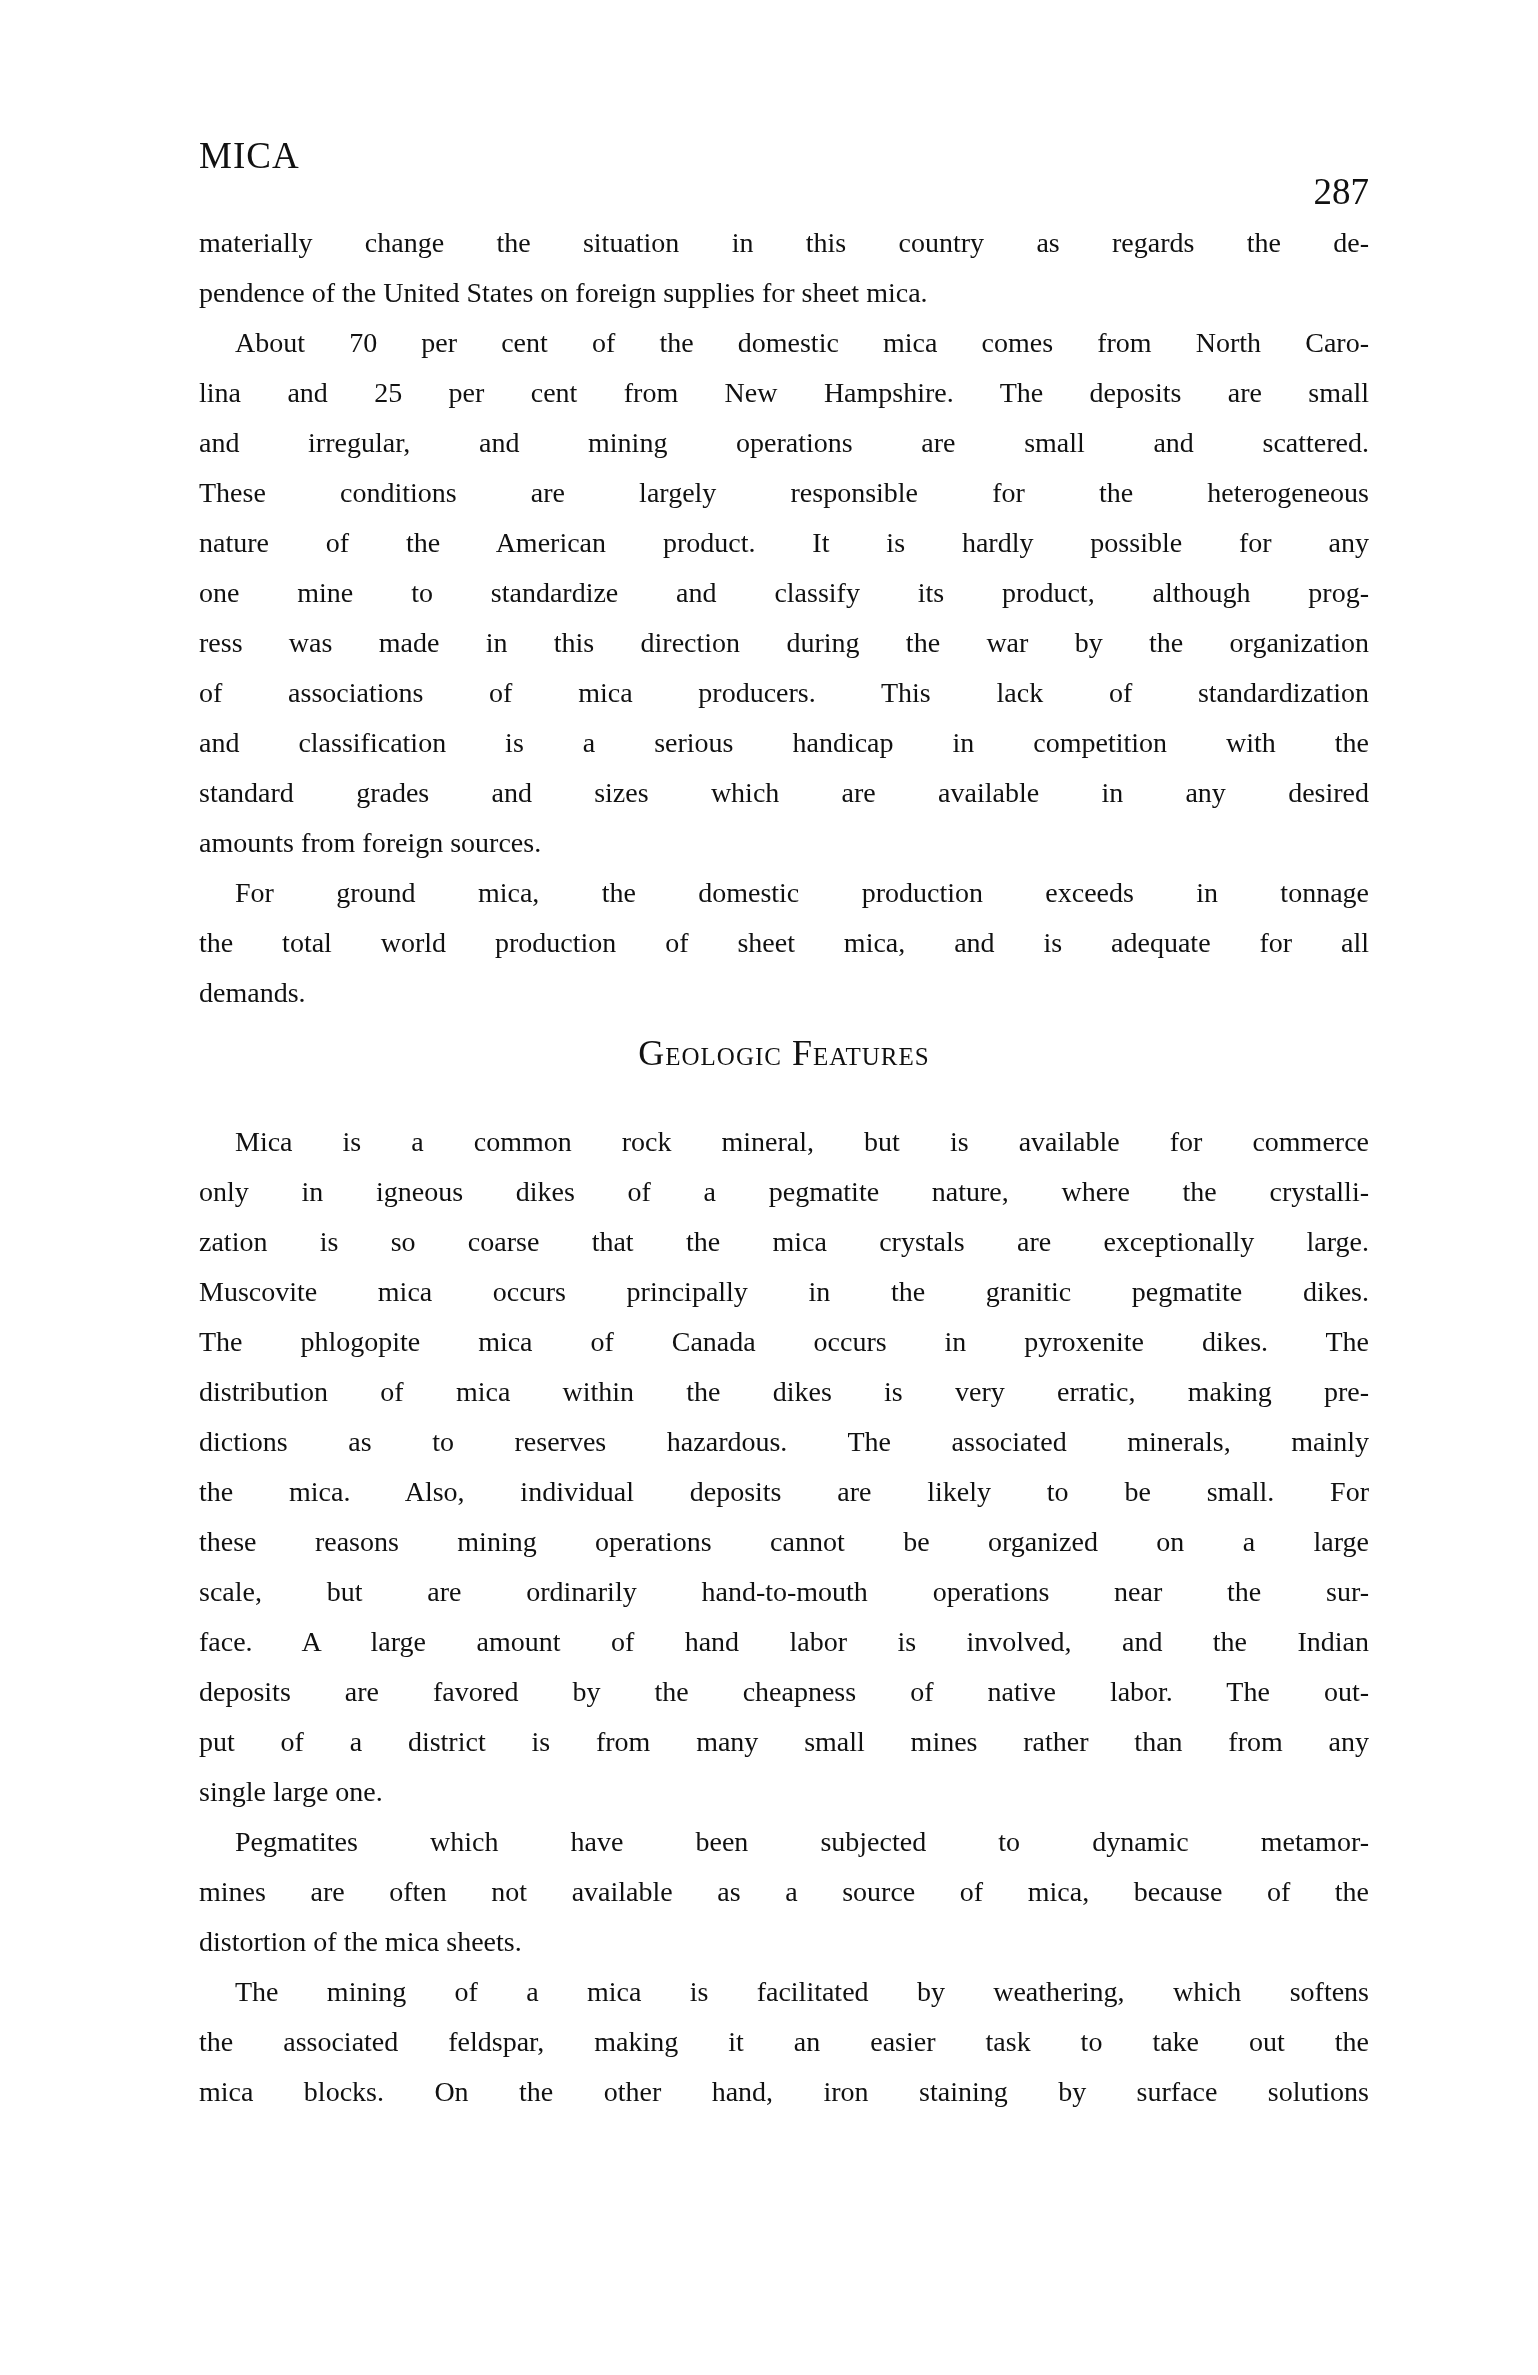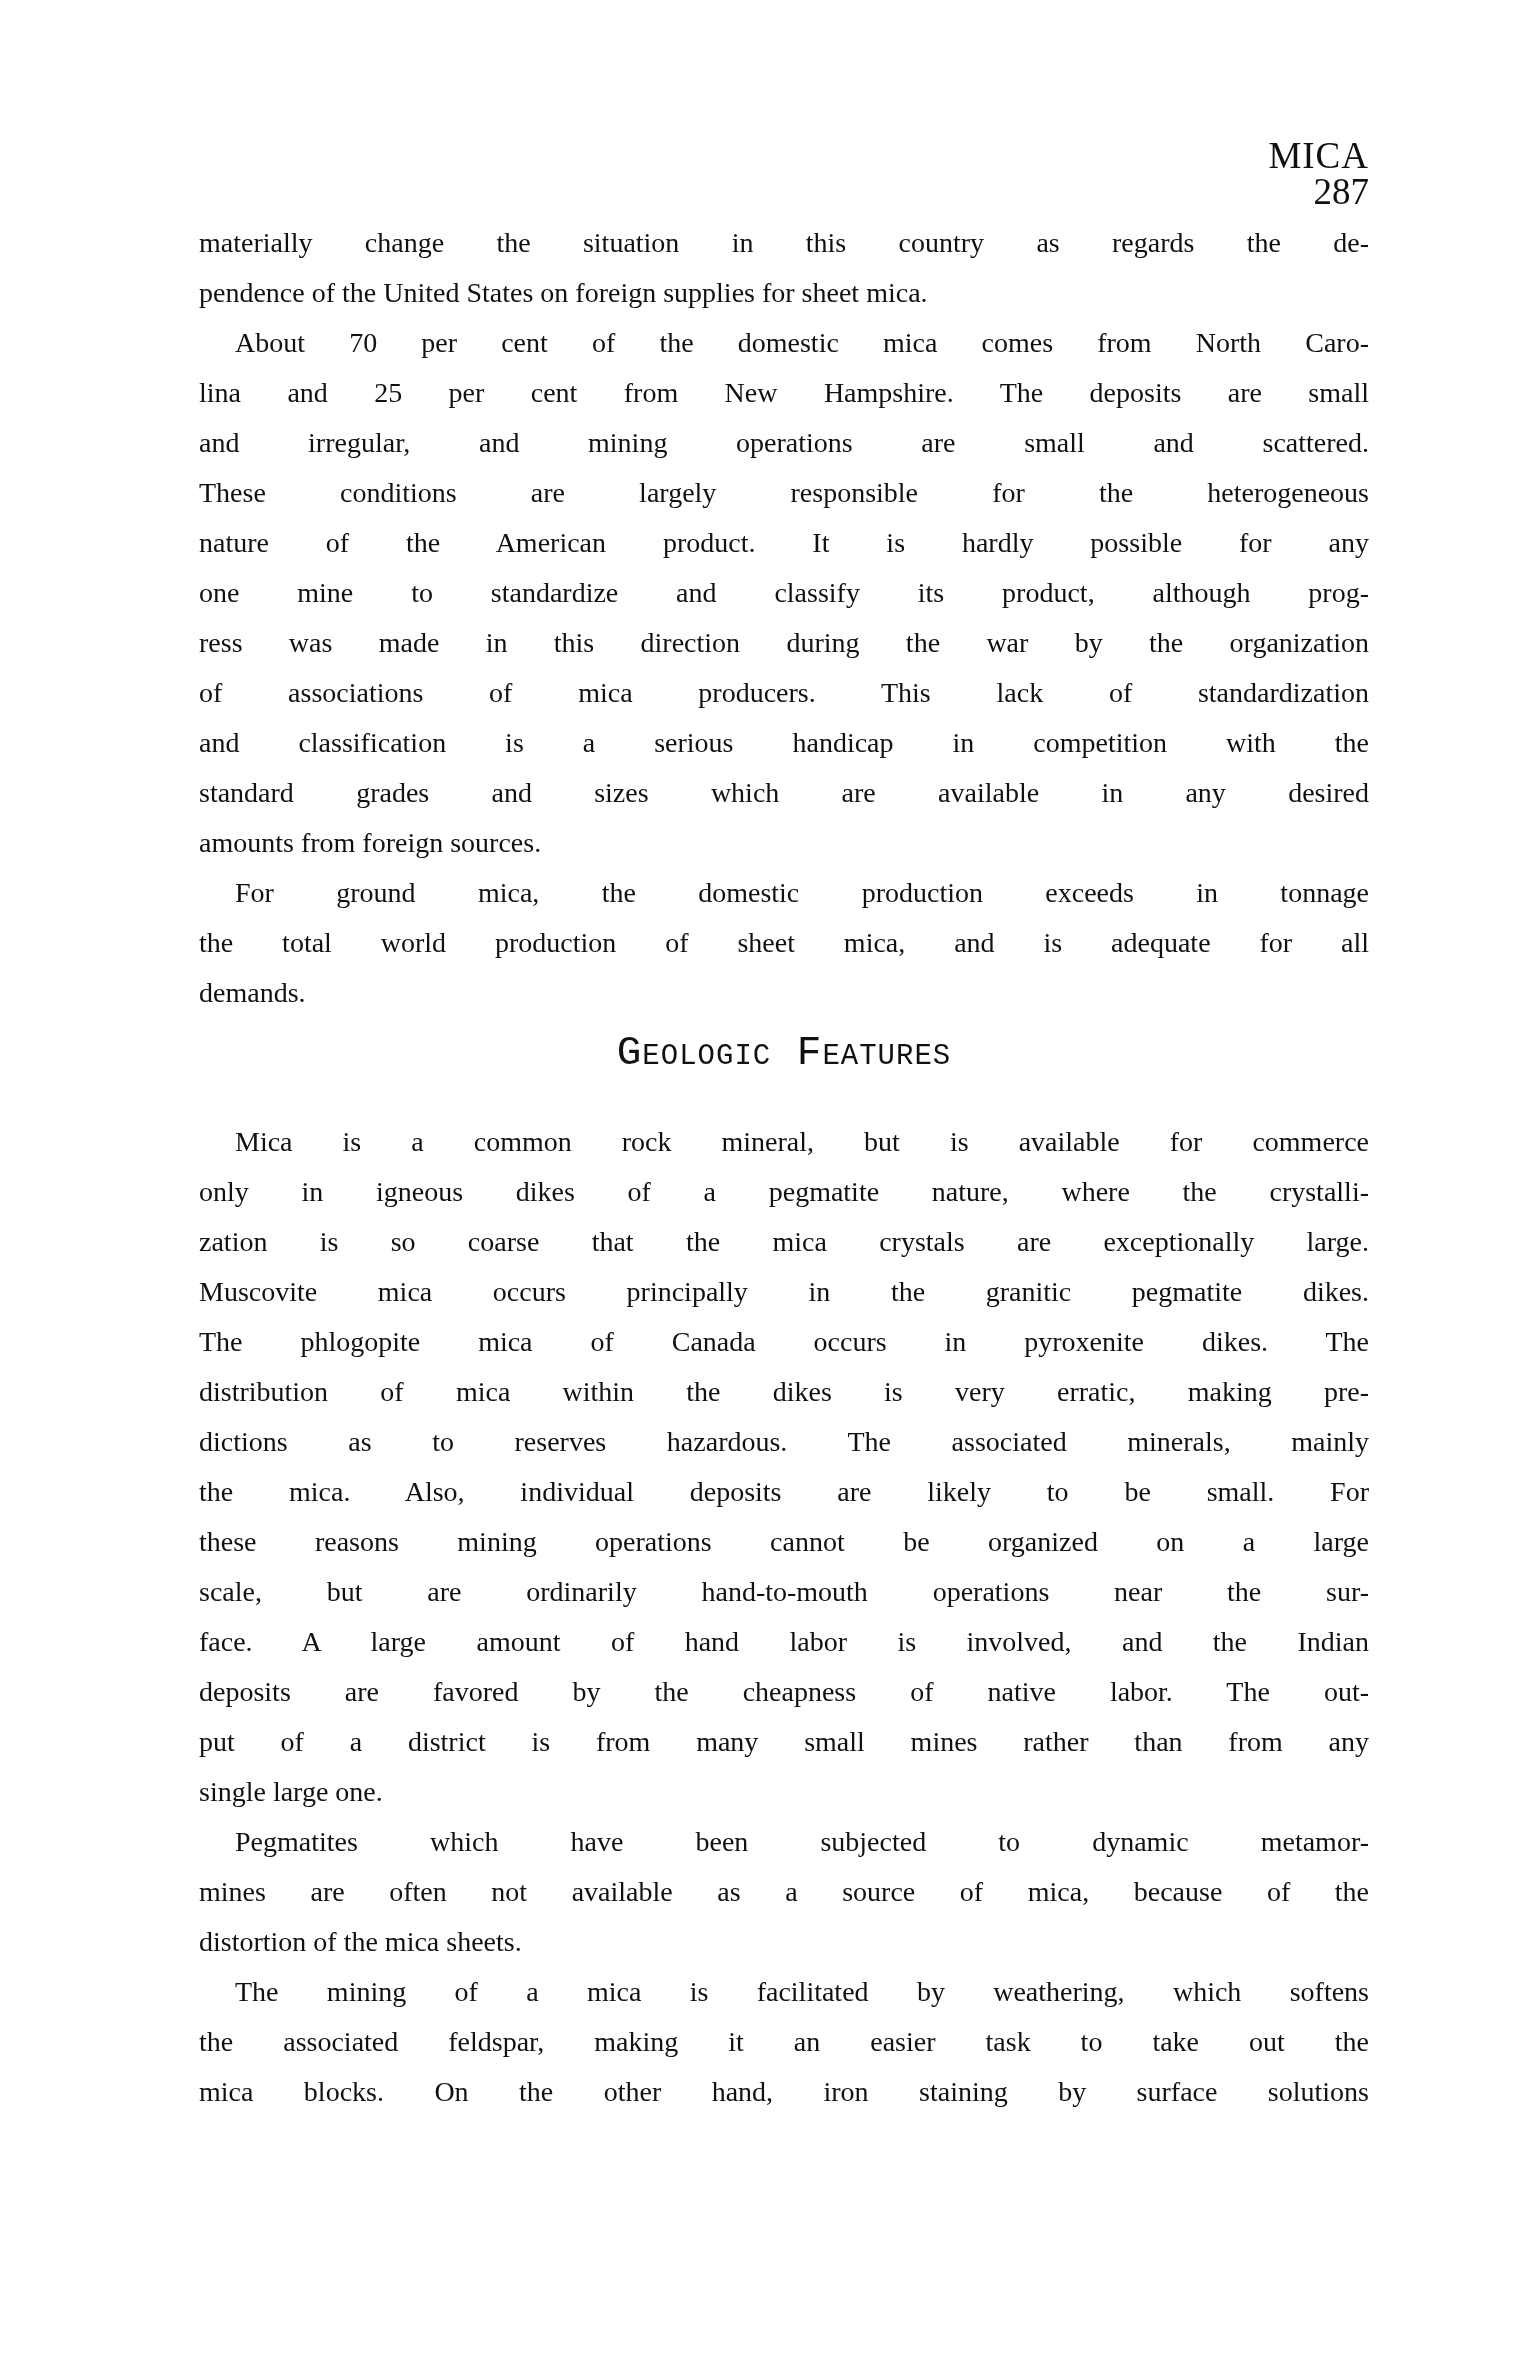--- a/index.html
+++ b/index.html
@@ -1,29 +1,29 @@
 <!DOCTYPE html>
 <html><head>
 <meta charset="utf-8">
 <style>
   html, body { margin: 0; padding: 0; background: #ffffff; }
   body { width: 1538px; height: 2375px; position: relative; overflow: hidden;
          font-family: "Liberation Serif", "DejaVu Serif", serif; color: #111; }
   .page { position: absolute; left: 199px; top: 0; width: 1170px; }
   .running-head { position: absolute; top: 134px; left: 0; width: 1170px; height: 48px;
                   font-size: 37px; }
-  .running-title { position: absolute; left: 0; width: 100%; text-align: right; letter-spacing: 1px; }
+  .running-title { position: absolute; left: 0; width: 100%; text-align: left; letter-spacing: 1px; }
   .page-number { position: absolute; right: 0; margin-top: 36px; }
   .body { position: absolute; top: 218px; left: 0; width: 1170px; }
   .line { display: block; height: 50px; line-height: 50px; font-size: 28px;
           white-space: nowrap; text-align: justify; text-align-last: justify; }
   .line.last { text-align-last: left; }
   .line.indent { padding-left: 36px; }
   .heading { display: block; height: 99px; line-height: 71px; text-align: center;
-             font-size: 41px; font-variant: small-caps; letter-spacing: 1px; font-family: Liberation Mono, monospace; }
+             font-size: 36px; font-variant: small-caps; letter-spacing: 1px; }
 </style>
 </head>
 <body>
 
 <div class="page">
   <div class="running-head">
     <span class="running-title">MICA</span>
     <span class="page-number">287</span>
   </div>
   <div class="body" id="body">

